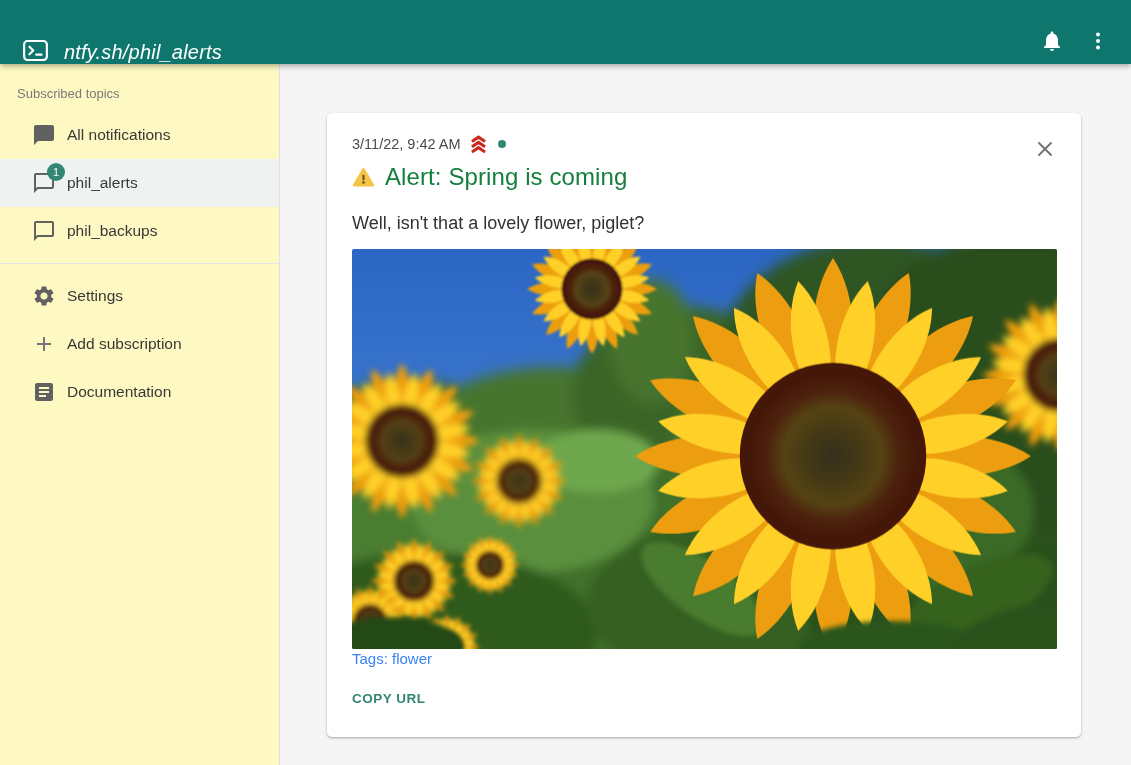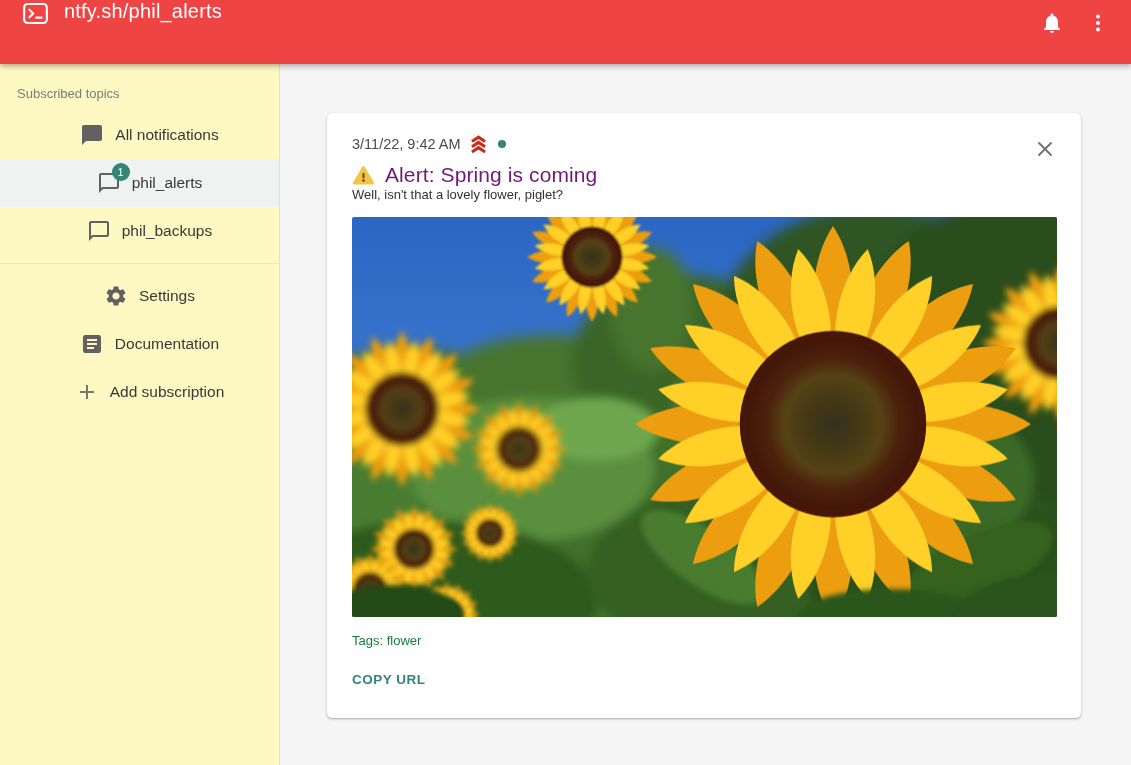--- a/index.html
+++ b/index.html
@@ -1,33 +1,33 @@
 <!DOCTYPE html>
 <html><head>
 <meta charset="utf-8">
 <style>
   html,body{margin:0;padding:0;width:1131px;height:765px;overflow:hidden;
     font-family:"Liberation Sans", sans-serif;background:#f5f5f5;}
   *{box-sizing:border-box;}
 
   
-  .appbar{position:absolute;top:0;left:0;width:1131px;height:64px;background:#ef4444;
-    display:flex;align-items:flex-start;padding:0 10px 0 22px;color:#fff;z-index:30;
-    box-shadow:0 2px 4px -1px rgba(0,0,0,.2),0 4px 5px 0 rgba(0,0,0,.14);}
+  .appbar{position:absolute;top:0;left:0;width:1131px;height:64px;background:#0f766e;
+    display:flex;align-items:flex-end;padding:0 10px 0 22px;color:#fff;z-index:30;
+    box-shadow:0 2px 4px -1px rgba(0,0,0,.2),0 4px 5px 0 rgba(0,0,0,.14);font-style:italic;}
   .appbar .logo{width:27px;height:27px;display:flex;align-items:center;}
   .appbar .title{margin-left:15px;font-size:20px;font-weight:500;letter-spacing:.2px;}
   .appbar .spacer{flex:1;}
   .iconbtn{width:46px;height:46px;border:none;background:transparent;color:#fff;
     display:flex;align-items:center;justify-content:center;border-radius:50%;cursor:pointer;padding:0;}
 
   
   .sidebar{position:absolute;top:64px;left:0;width:280px;bottom:0;background:#fef9c3;
     border-right:1px solid #e0e0e0;z-index:20;}
   .caption{padding:22px 16px 10px 17px;font-size:13px;color:#7a7a7a;}
-  .nav-item{height:48px;display:flex;align-items:center;padding:0 0 0 20px;cursor:pointer;color:#3d3d3d;justify-content:center;}
+  .nav-item{height:48px;display:flex;align-items:center;padding:0 0 0 32px;cursor:pointer;color:#3d3d3d;}
   .nav-item.selected{background:#eef3f2;}
   .nav-icon{position:relative;width:24px;height:24px;color:#616161;flex:0 0 24px;}
   .nav-icon svg{display:block;}
   .nav-label{margin-left:11px;font-size:15.5px;color:#383838;}
   .badge{position:absolute;top:-8px;right:-9px;min-width:18px;height:18px;border-radius:50%;
     background:#338574;color:#fff;font-size:11px;font-weight:500;display:flex;
     align-items:center;justify-content:center;}
   .trail-icon{margin-left:auto;margin-right:26px;color:#7b7b7b;width:24px;height:24px;}
   .divider{border-top:1px solid #e4e4e4;margin:8px 0;}
 
@@ -37,25 +37,25 @@
     padding:21px 24px 23px 25px;
     box-shadow:0 1px 3px rgba(0,0,0,.14),0 1px 2px rgba(0,0,0,.20);}
   .card-head{display:flex;align-items:center;height:20px;}
   .ts{font-size:14.5px;color:#4c4c4c;}
   .prio-icon{width:21px;height:21px;margin-left:7px;}
   .unread-dot{width:8px;height:8px;border-radius:50%;background:#338574;margin-left:9px;}
   .close-btn{position:absolute;top:22px;right:22px;width:28px;height:28px;border:none;
     background:transparent;cursor:pointer;color:#6f6f6f;padding:0;display:flex;align-items:center;justify-content:center;}
   .title-row{display:flex;align-items:center;margin-top:9px;gap:10px;}
   .warn-icon{width:23px;height:23px;flex:0 0 23px;}
-  .note-title{font-size:21px;font-weight:400;color:#701a75;margin:0;letter-spacing:.1px;}
-  .note-body{margin-top:0;font-size:13px;color:#323232;}
+  .note-title{font-size:24px;font-weight:400;color:#15803d;margin:0;letter-spacing:.1px;}
+  .note-body{margin-top:22px;font-size:18px;color:#323232;}
   .photo{margin-top:15px;width:705px;height:400px;border-radius:2px;overflow:hidden;cursor:pointer;}
   .photo svg{display:block;}
-  .tags{margin-top:16px;font-size:13px;color:#15803d;}
+  .tags{margin-top:1px;font-size:15px;color:#3b82f6;}
   .card-actions{margin-top:16px;display:flex;gap:14px;align-items:center;}
   .text-btn{border:none;background:transparent;color:#338574;font-family:"Liberation Sans",sans-serif;
     font-size:13.5px;font-weight:700;letter-spacing:.5px;padding:8px 10px 8px 0;cursor:pointer;}
 </style>
 </head>
 <body>
 
 <header class="appbar">
   <span class="logo">
     <svg viewBox="0 0 24 24" width="27" height="27" fill="none" stroke="#fff" stroke-width="1.9" stroke-linecap="round" stroke-linejoin="round">
@@ -118,34 +118,34 @@
     <span class="nav-icon">
       <svg viewBox="0 0 24 24" width="24" height="24" fill="#616161">
         <path d="M19.14 12.94c.04-.3.06-.61.06-.94 0-.32-.02-.64-.07-.94l2.03-1.58c.18-.14.23-.41.12-.61l-1.92-3.32c-.12-.22-.37-.29-.59-.22l-2.39.96c-.5-.38-1.03-.7-1.62-.94l-.36-2.54c-.04-.24-.24-.41-.48-.41h-3.84c-.24 0-.43.17-.47.41l-.36 2.54c-.59.24-1.13.57-1.62.94l-2.39-.96c-.22-.08-.47 0-.59.22L2.74 8.87c-.12.21-.08.47.12.61l2.03 1.58c-.05.3-.09.63-.09.94s.02.64.07.94l-2.03 1.58c-.18.14-.23.41-.12.61l1.92 3.32c.12.22.37.29.59.22l2.39-.96c.5.38 1.03.7 1.62.94l.36 2.54c.05.24.24.41.48.41h3.84c.24 0 .44-.17.47-.41l.36-2.54c.59-.24 1.13-.56 1.62-.94l2.39.96c.22.08.47 0 .59-.22l1.92-3.32c.12-.22.07-.47-.12-.61l-2.01-1.58zM12 15.6c-1.98 0-3.6-1.62-3.6-3.6s1.62-3.6 3.6-3.6 3.6 1.62 3.6 3.6-1.62 3.6-3.6 3.6z"></path>
       </svg>
     </span>
     <span class="nav-label">Settings</span>
   </div>
 
   <div class="nav-item">
     <span class="nav-icon">
-      <svg viewBox="0 0 24 24" width="24" height="24" fill="#616161">
-        <path d="M19 3H5c-1.1 0-2 .9-2 2v14c0 1.1.9 2 2 2h14c1.1 0 2-.9 2-2V5c0-1.1-.9-2-2-2zm-5 14H7v-2h7v2zm3-4H7v-2h10v2zm0-4H7V7h10v2z"></path>
-      </svg>
-    </span>
-    <span class="nav-label">Documentation</span>
-  </div>
-
-  <div class="nav-item">
-    <span class="nav-icon">
       <svg viewBox="0 0 24 24" width="24" height="24" fill="#757575">
         <path d="M19 13h-6v6h-2v-6H5v-2h6V5h2v6h6v2z"></path>
       </svg>
     </span>
     <span class="nav-label">Add subscription</span>
+  </div>
+
+  <div class="nav-item">
+    <span class="nav-icon">
+      <svg viewBox="0 0 24 24" width="24" height="24" fill="#616161">
+        <path d="M19 3H5c-1.1 0-2 .9-2 2v14c0 1.1.9 2 2 2h14c1.1 0 2-.9 2-2V5c0-1.1-.9-2-2-2zm-5 14H7v-2h7v2zm3-4H7v-2h10v2zm0-4H7V7h10v2z"></path>
+      </svg>
+    </span>
+    <span class="nav-label">Documentation</span>
   </div>
 </nav>
 
 <main class="main">
   <section class="card">
 
     <div class="card-head">
       <span class="ts">3/11/22, 9:42 AM</span>
       <span class="prio-icon">
         <svg viewBox="0 0 24 24" width="21" height="21" fill="none" stroke="#c92a1d" stroke-width="3.4">

